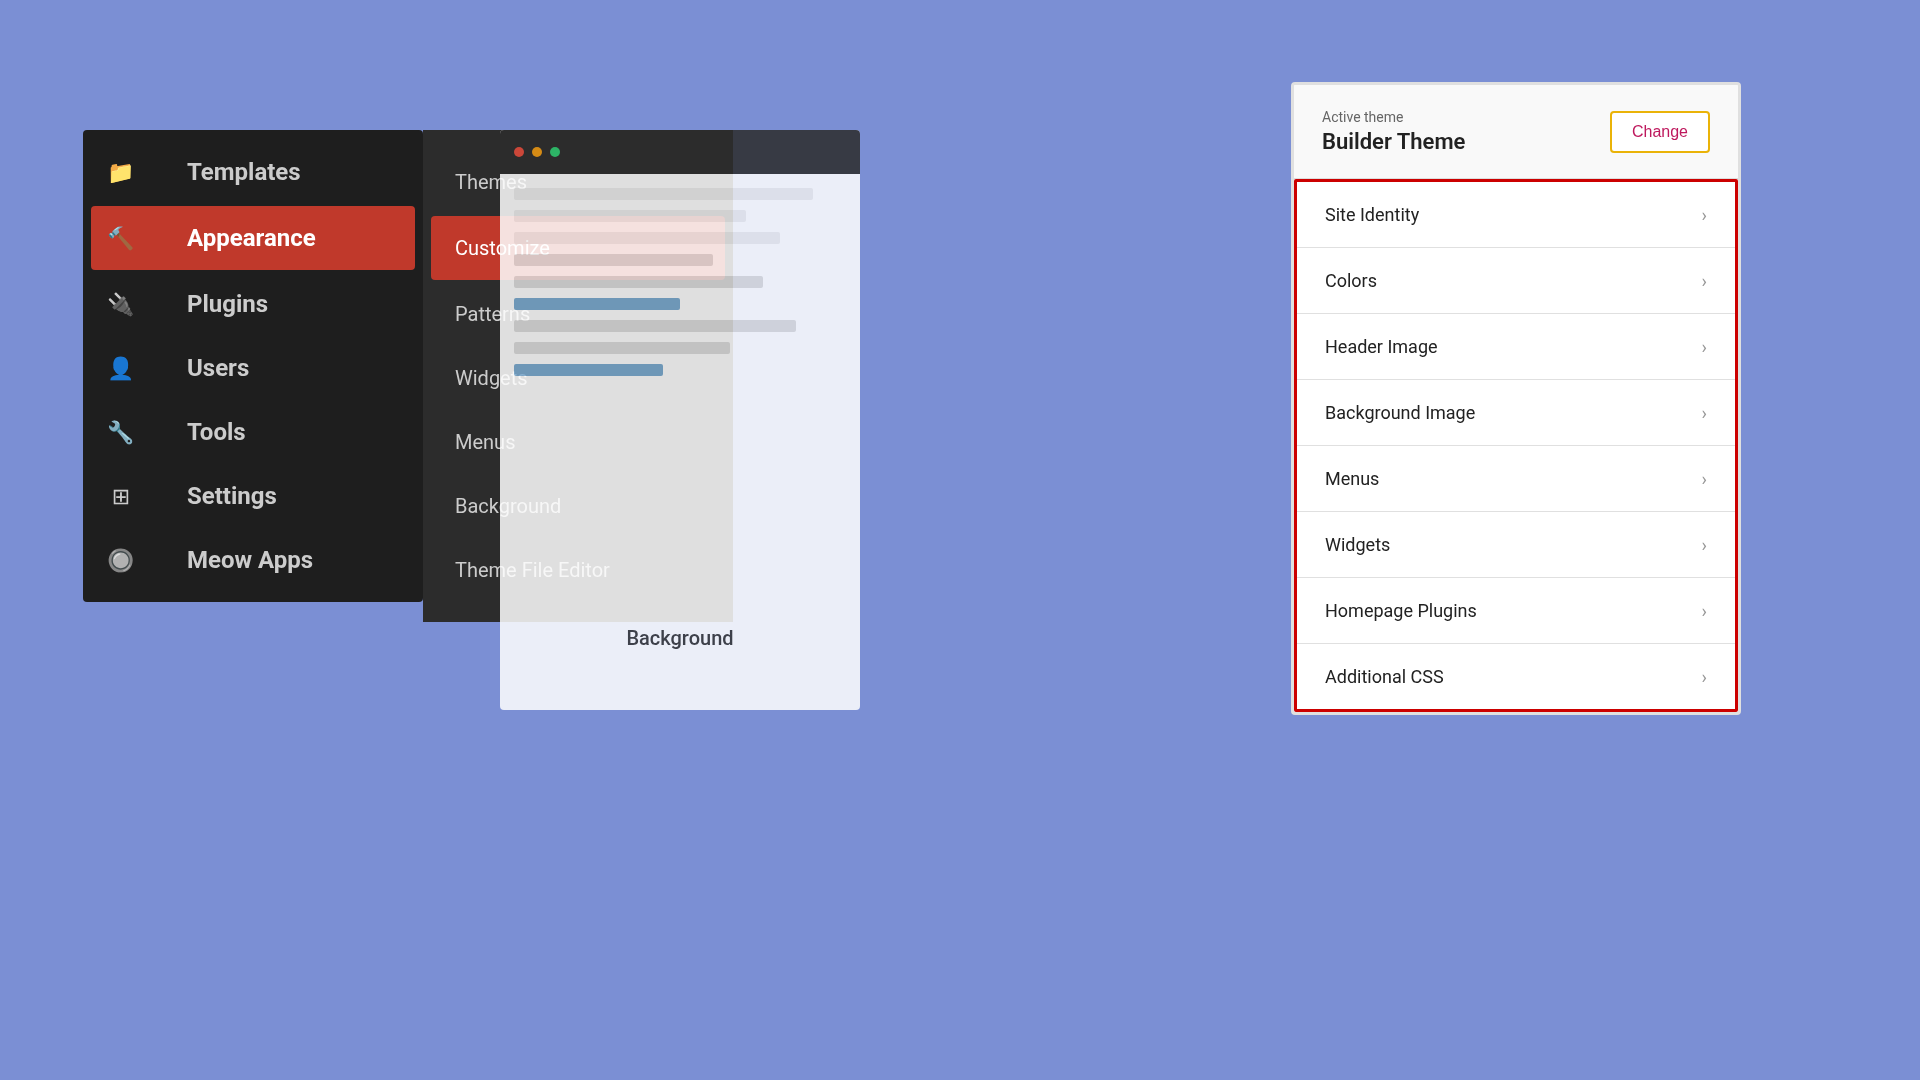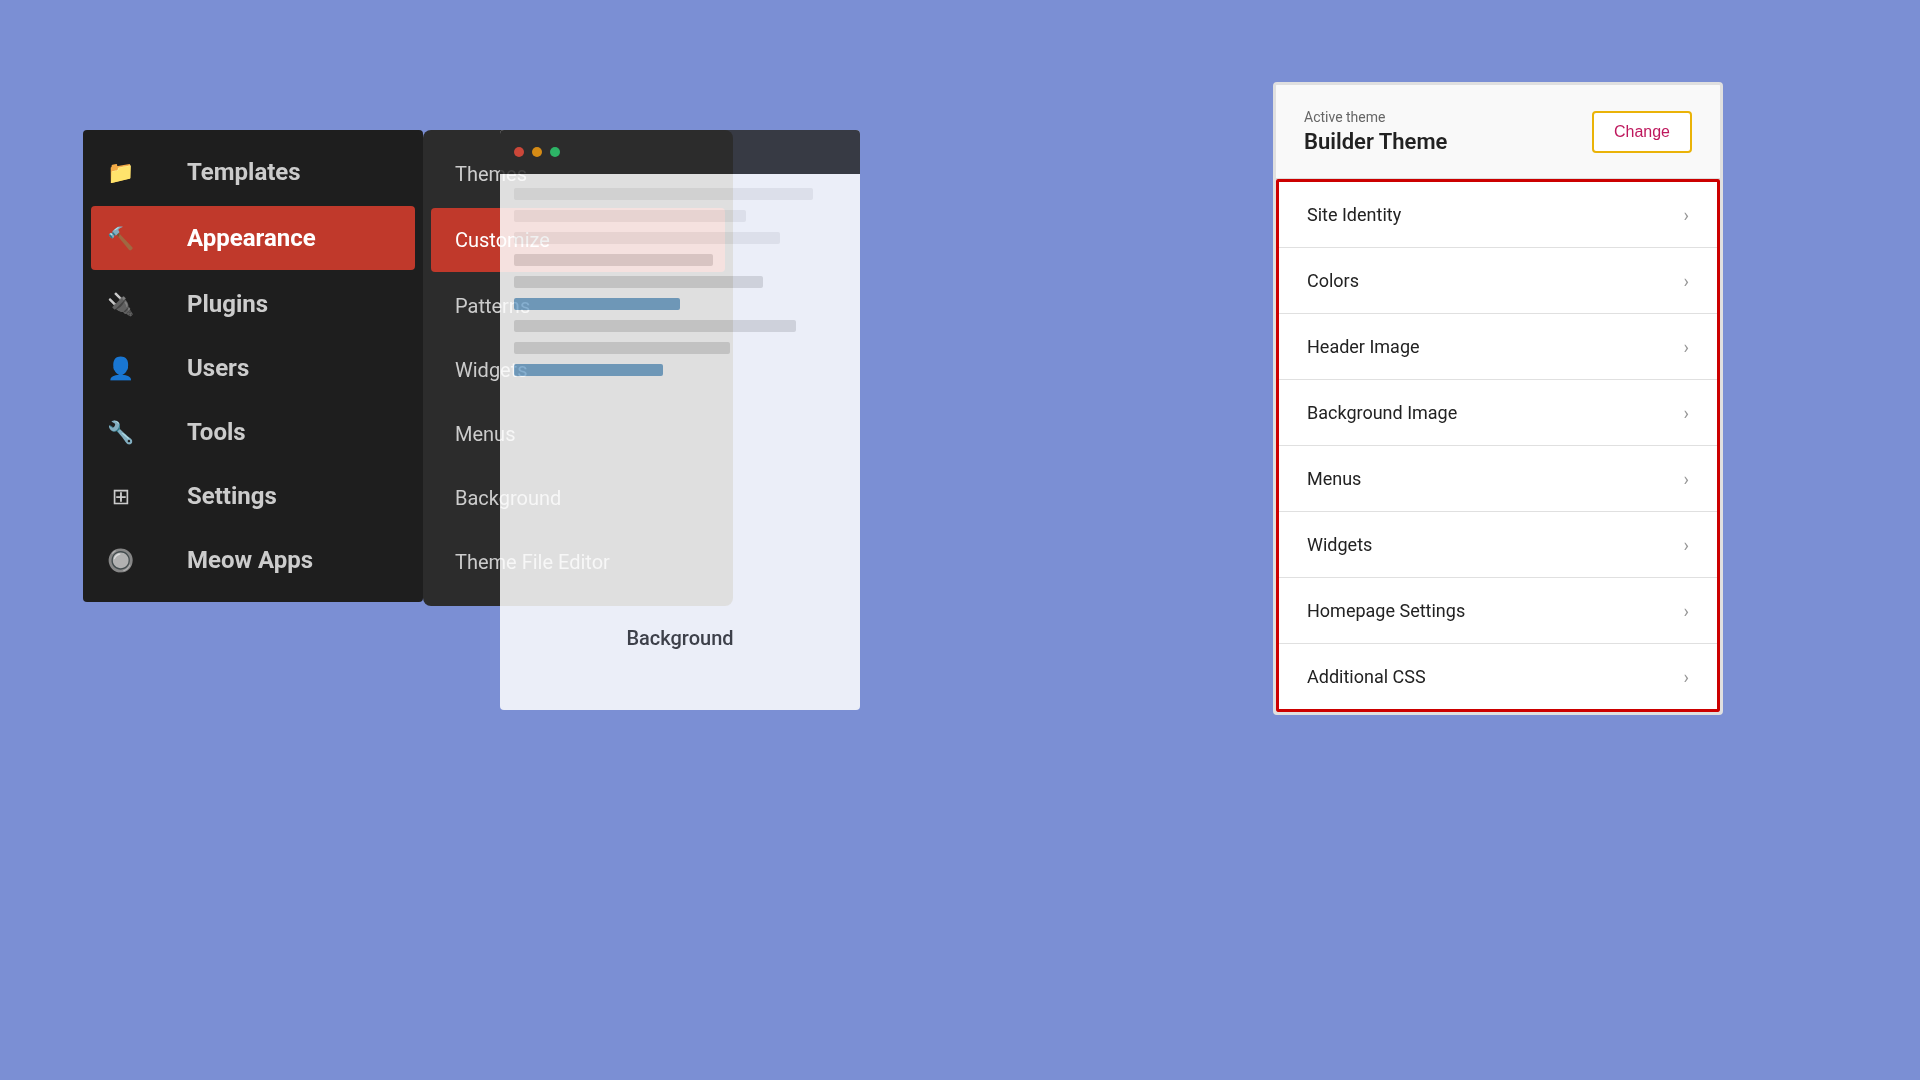--- a/index.html
+++ b/index.html
@@ -54,43 +54,43 @@
       margin-left: 34px;
     }
 
     
     .submenu {
       position: absolute;
       left: 423px;
       top: 130px;
       width: 310px;
       background-color: #2c2c2c;
-      border-radius: 8px;
-      padding: 12px 0;
+      border-radius: 0;
+      padding: 20px 0;
     }
 
     .submenu-item {
       padding: 20px 32px;
       color: #ccc;
       font-size: 20px;
       cursor: pointer;
     }
 
     .submenu-item.active {
       background-color: #c0392b;
       color: #fff;
       border-radius: 4px;
       margin: 2px 8px;
       padding: 20px 24px;
     }
 
     
     .customizer-panel {
       position: absolute;
-      right: 197px;
+      right: 179px;
       top: 82px;
       width: 450px;
       background-color: #f5f5f5;
       border-radius: 4px;
       border: 3px solid #e0e0e0;
       overflow: hidden;
     }
 
     
     .active-theme-section {
@@ -244,21 +244,21 @@
     </div>
     <div class="customizer-menu-item">
       <span class="item-label">Menus</span>
       <span class="chevron">›</span>
     </div>
     <div class="customizer-menu-item">
       <span class="item-label">Widgets</span>
       <span class="chevron">›</span>
     </div>
     <div class="customizer-menu-item">
-      <span class="item-label">Homepage Settings</span>
+      <span class="item-label">Homepage Plugins</span>
       <span class="chevron">›</span>
     </div>
     <div class="customizer-menu-item">
       <span class="item-label">Additional CSS</span>
       <span class="chevron">›</span>
     </div>
   </div>
 </div>
 
 <div style="position:absolute; left:500px; top:130px; width:360px; height:580px; background:#fff; border-radius:4px; overflow:hidden; opacity:0.85;">

